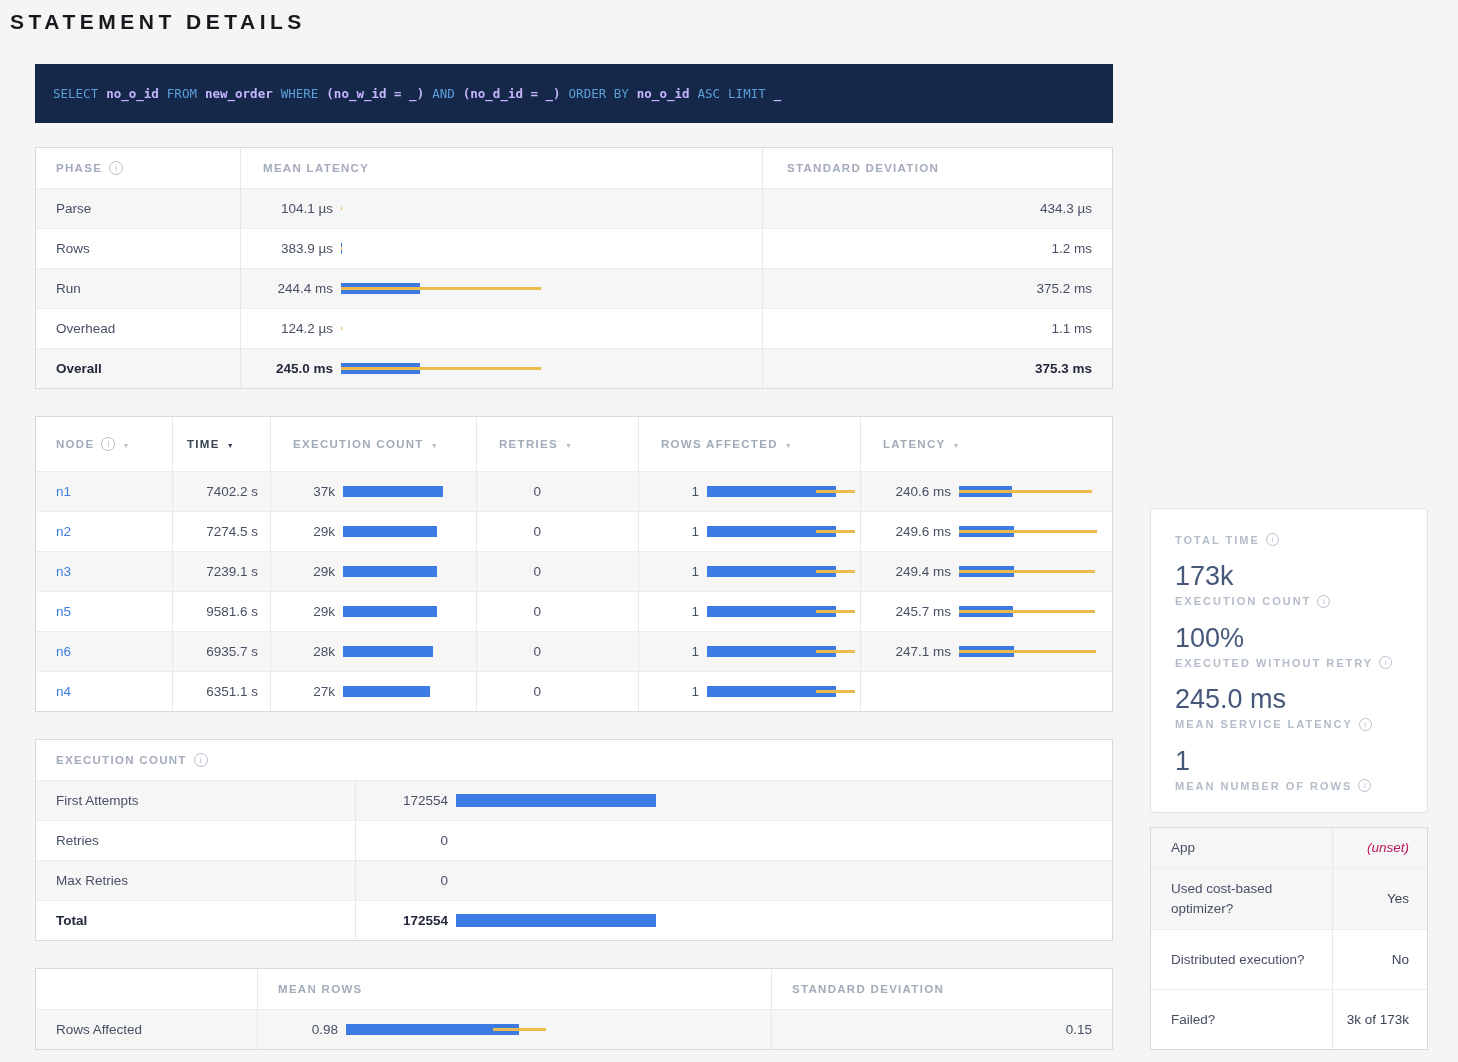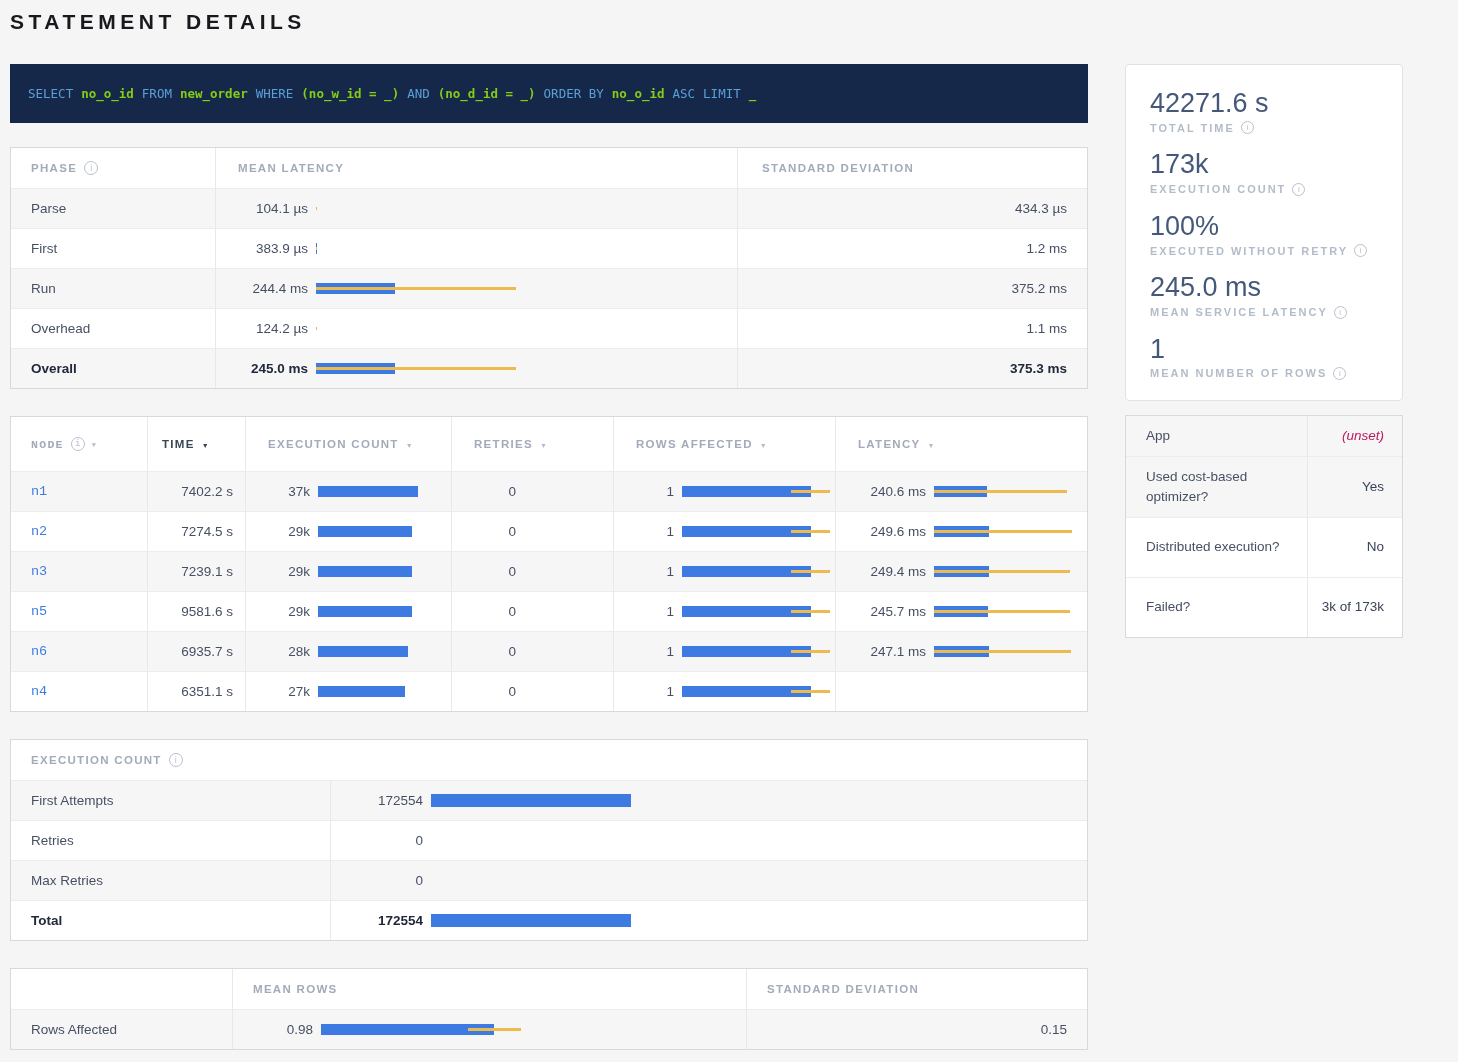--- a/index.html
+++ b/index.html
@@ -11,40 +11,40 @@
     min-height: 1062px;
   }
   .page { padding: 10px 30px 24px 10px; }
   .page-title {
     font-size: 21px;
     font-weight: 700;
     letter-spacing: 4.5px;
     color: #17191d;
     margin-bottom: 30px;
   }
-  .content { display: flex; gap: 37px; align-items: flex-start; }
+  .content { display: flex; margin-left: 25px; gap: 37px; align-items: flex-end; }
   .main { width: 1078px; }
   .side { width: 278px; }
 
   
   .sql-box {
     background: #152849;
     height: 59px;
     display: flex;
     align-items: center;
     padding: 0 18px;
     margin-bottom: 24px;
     font-family: "DejaVu Sans Mono", monospace;
     font-size: 12.5px;
     white-space: nowrap;
     overflow: hidden;
   }
   .sql-box .tok { margin-right: 8px; }
   .sql-box .kw { color: #5b9fd8; }
-  .sql-box .id { color: #84cc16; font-weight: 700; }
+  .sql-box .id { color: #c4b5fd; font-weight: 700; }
 
   
   .tbl {
     background: #fff;
     border: 1px solid #d9d9dc;
     margin-bottom: 27px;
     font-size: 13.5px;
   }
   .trow { display: flex; align-items: stretch; height: 40px; border-top: 1px solid #ececee; }
   .trow:first-child { border-top: none; }
@@ -88,21 +88,21 @@
   
   .pt-c1 { width: 205px; padding-left: 20px; }
   .pt-c2 { flex: 1; padding-left: 22px; }
   .pt-c2 .val { width: 70px; }
   .pt-c2 .bar { width: 200px; }
   .pt-c3 { width: 350px; justify-content: flex-end; padding-right: 20px; }
   .pt-c3.hdr { justify-content: flex-start; padding-left: 24px; }
 
   
   .nt-head { height: 54px; }
-  .nt-c1 { width: 137px; padding-left: 20px; font-family: Liberation Mono, monospace; }
+  .nt-c1 { width: 137px; padding-left: 20px; }
   .nt-c2 { width: 98px; justify-content: flex-end; padding-right: 12px; }
   .nt-c2.hdr { justify-content: flex-start; padding-left: 14px; }
   .nt-c3 { width: 206px; padding-left: 22px; }
   .nt-c3 .val { width: 42px; }
   .nt-c3 .bar { width: 100px; }
   .nt-c4 { width: 162px; padding-left: 22px; }
   .nt-c4 .val { width: 42px; }
   .nt-c5 { width: 222px; padding-left: 22px; }
   .nt-c5 .val { width: 38px; }
   .nt-c5 .bar { width: 148px; }
@@ -212,21 +212,21 @@
           <div class="cell pt-c2">
             <span class="val">104.1 µs</span>
             <span class="bar">
                 <div class="bar-mean" style="width: 0.0167822%;"></div>
                 <div class="bar-dev" style="left: 0%; width: 0.0867967%;"></div>
               </span>
           </div>
           <div class="cell pt-c3" style="border-left:1px solid #e8e8ea;padding-left:22px;">434.3 µs</div>
         </div>
         <div class="trow">
-          <div class="cell pt-c1 vline">First</div>
+          <div class="cell pt-c1 vline">Rows</div>
           <div class="cell pt-c2">
             <span class="val">383.9 µs</span>
             <span class="bar">
                 <div class="bar-mean" style="width: 0.0618894%;"></div>
                 <div class="bar-dev" style="left: 0%; width: 0.255344%;"></div>
               </span>
           </div>
           <div class="cell pt-c3" style="border-left:1px solid #e8e8ea;">1.2 ms</div>
         </div>
         <div class="trow alt">
@@ -528,21 +528,20 @@
             </div>
           <div class="cell rt-c3" style="border-left:1px solid #e8e8ea;">0.15</div>
         </div>
       </div>
 
     </div>
 
     <div class="side">
       <div class="stats-card">
         <div class="stat-block">
-          <div class="stat-value">42271.6 s</div>
           <div class="stat-label">
               <span>TOTAL TIME</span>
               <span class="info-icon">i</span>
             </div>
         </div>
         <div class="stat-block">
           <div class="stat-value">173k</div>
           <div class="stat-label">
               <span>EXECUTION COUNT</span>
               <span class="info-icon">i</span>

